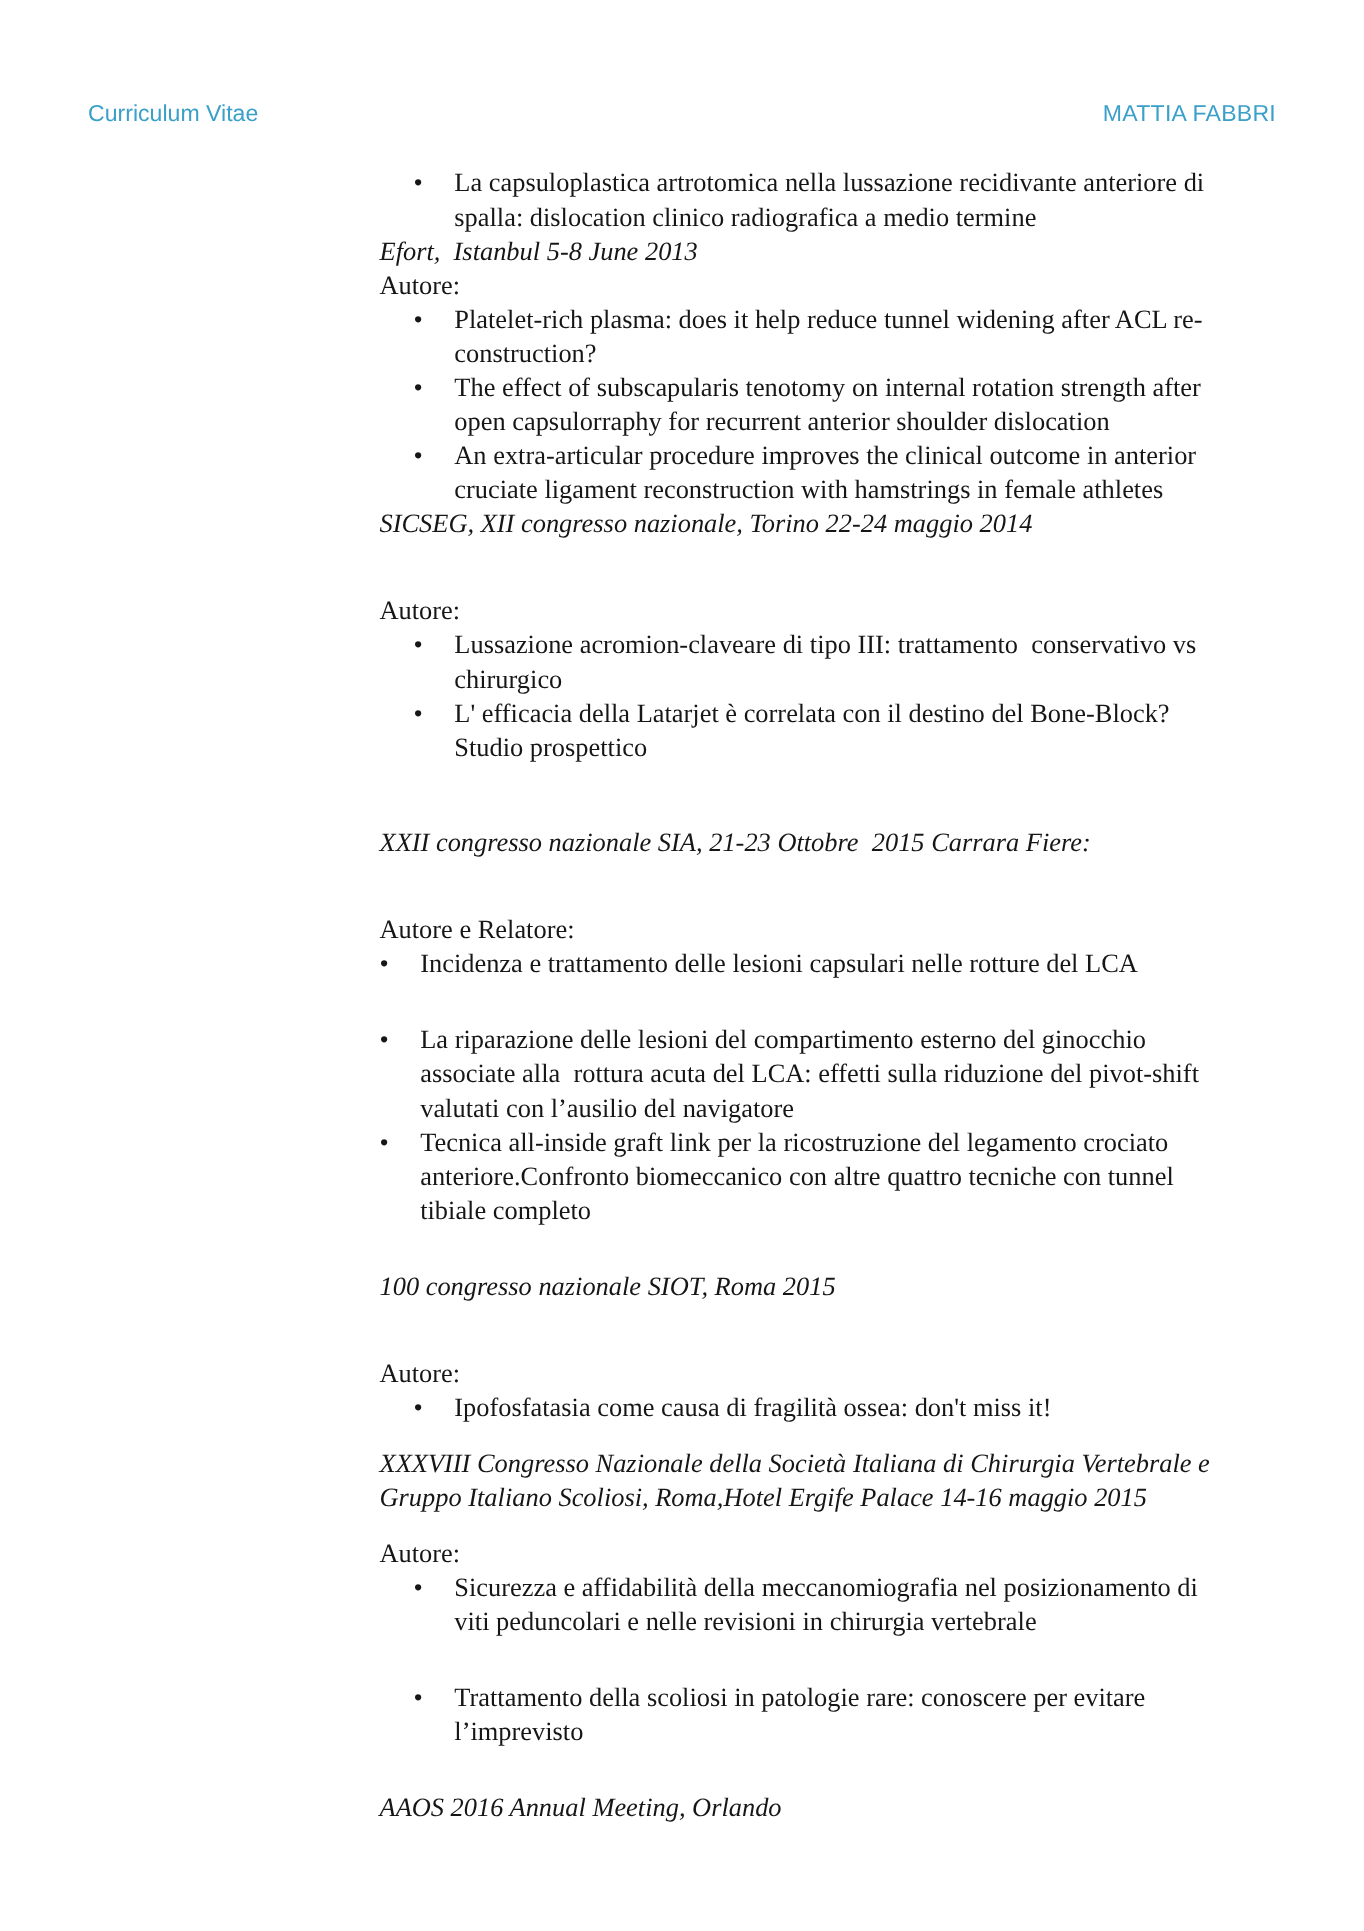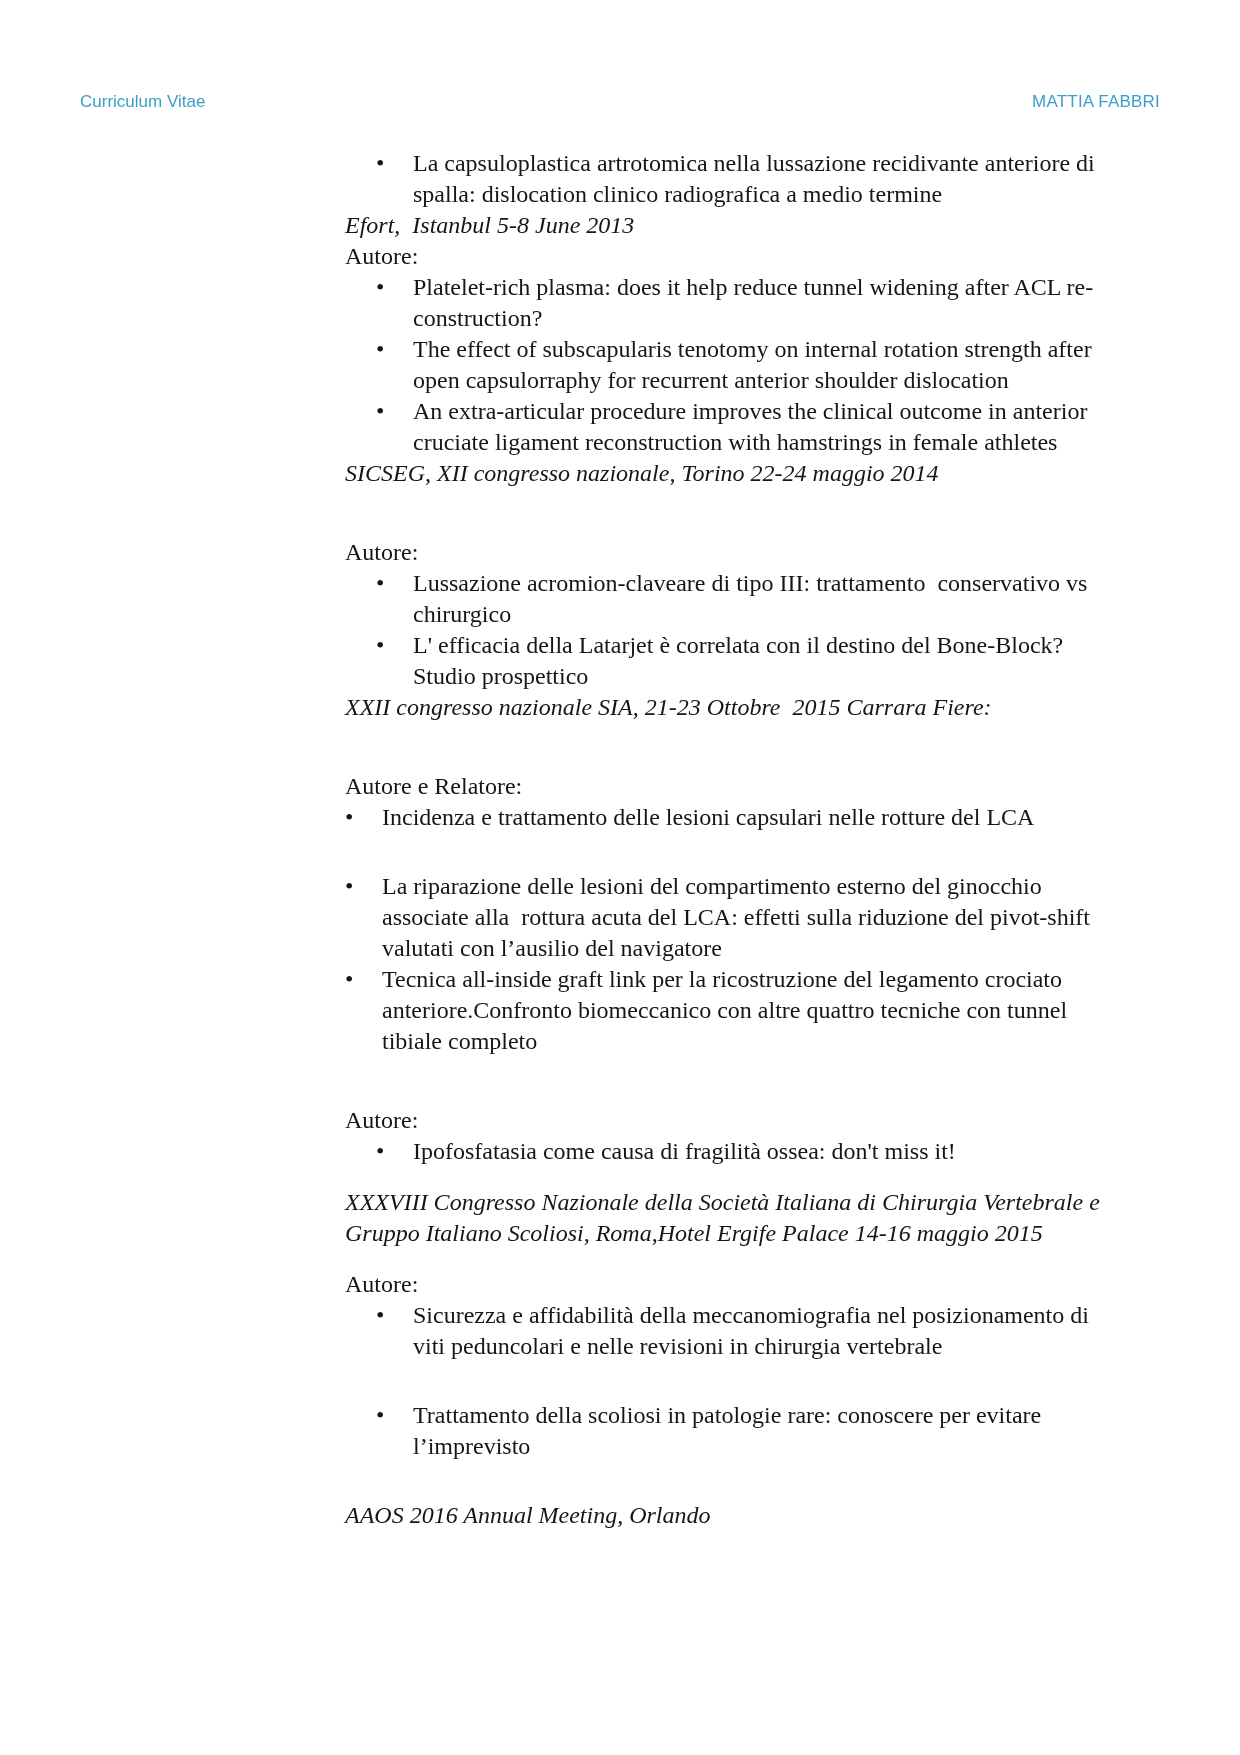--- a/index.html
+++ b/index.html
@@ -11,41 +11,41 @@
     font-family: "Liberation Serif", serif;
     color: #161616;
     overflow: hidden;
   }
   .header {
     display: flex;
     justify-content: space-between;
     align-items: baseline;
     padding: 92px 80px 0 80px;
     font-family: "Liberation Sans", sans-serif;
-    font-size: 17px;
+    font-size: 21px;
     color: #3a9fc9;
   }
   .header .right { letter-spacing: 0.2px; }
   .content {
     margin: 36px 118px 0 345px;
     font-size: 24px;
     line-height: 31px;
   }
   .continuation { padding-left: 68px; white-space: pre-wrap; }
   .section-title { font-style: italic; white-space: pre-wrap; }
   .label { white-space: pre-wrap; }
   .bullet-item { display: flex; align-items: flex-start; }
   .bullet-item .bullet { flex: 0 0 37px; width: 37px; }
   .bullet-item .item-text { flex: 1 1 auto; white-space: pre-wrap; }
   .indent-deep { padding-left: 31px; }
   .mt-20 { margin-top: 20px; }
   .mt-28 { }
   .mt-38 { margin-top: 38px; }
   .mt-48 { margin-top: 48px; }
-  .mt-56 { }
+  .mt-56 { margin-top: 56px; }
 </style>
 </head>
 <body>
 
 <div class="page">
 
   <div class="header">
     <span class="left">Curriculum Vitae</span>
     <span class="right">MATTIA FABBRI</span>
   </div>
@@ -92,20 +92,21 @@
     </div>
     <div class="bullet-item mt-38">
       <span class="bullet">•</span>
       <span class="item-text">La riparazione delle lesioni del compartimento esterno del ginocchio associate alla  rottura acuta del LCA: effetti sulla riduzione del pivot-shift valutati con l’ausilio del navigatore</span>
     </div>
     <div class="bullet-item">
       <span class="bullet">•</span>
       <span class="item-text">Tecnica all-inside graft link per la ricostruzione del legamento crociato anteriore.Confronto biomeccanico con altre quattro tecniche con tunnel tibiale completo</span>
     </div>
 
+    <div class="section-title mt-38">100 congresso nazionale SIOT, Roma 2015</div>
     <div class="label mt-48">Autore:</div>
     <div class="bullet-item indent-deep">
       <span class="bullet">•</span>
       <span class="item-text">Ipofosfatasia come causa di fragilità ossea: don't miss it!</span>
     </div>
 
     <div class="section-title mt-20">XXXVIII Congresso Nazionale della Società Italiana di Chirurgia Vertebrale e Gruppo Italiano Scoliosi, Roma,Hotel Ergife Palace 14-16 maggio 2015</div>
     <div class="label mt-20">Autore:</div>
     <div class="bullet-item indent-deep">
       <span class="bullet">•</span>

